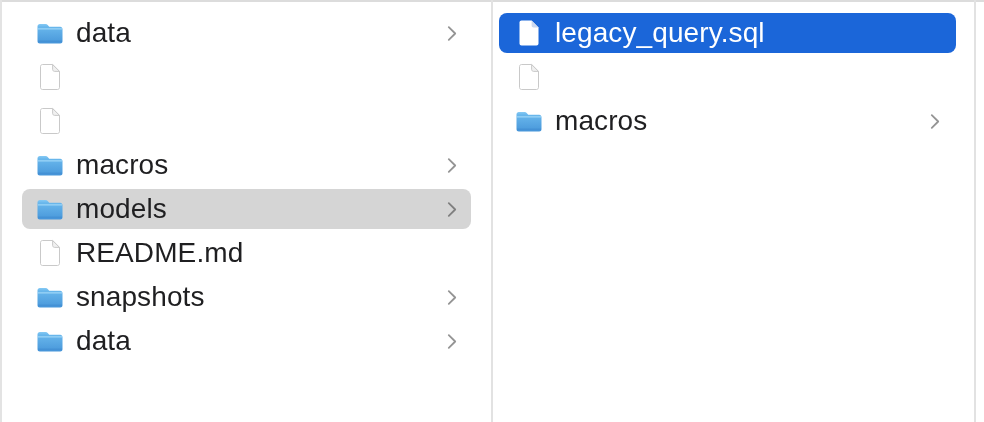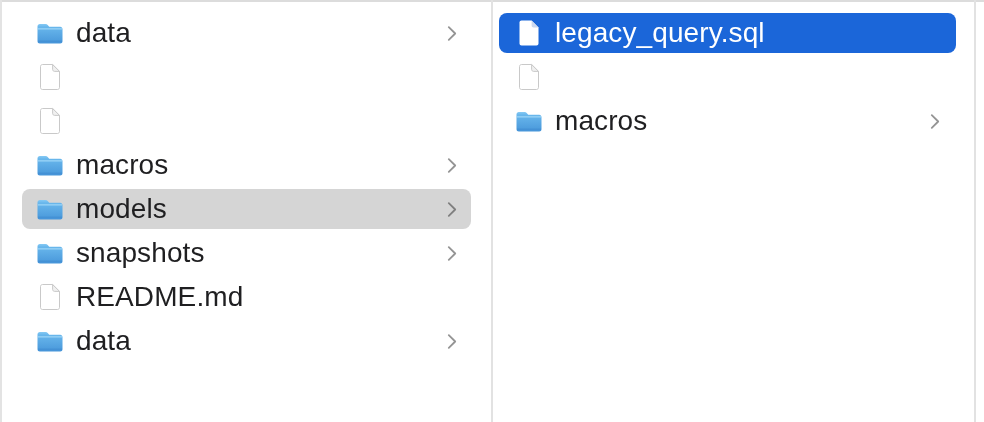--- a/index.html
+++ b/index.html
@@ -136,41 +136,41 @@
         </span>
         <span class="label">models</span>
         <span class="chevron">
           <svg width="10" height="17" viewBox="0 0 10 17">
             <path d="M1.8 2.2 L8.2 8.5 L1.8 14.8" fill="none" stroke="currentColor" stroke-width="1.8" stroke-linecap="round" stroke-linejoin="round"></path>
           </svg>
         </span>
       </div>
       <div class="row">
         <span class="icon-slot">
+          <svg width="22" height="28" viewBox="0 0 22 28" class="file-svg">
+            <path class="page" d="M1.5 3.5 C1.5 2.4 2.4 1.5 3.5 1.5 L13.6 1.5 L20.5 8.4 L20.5 24.5 C20.5 25.6 19.6 26.5 18.5 26.5 L3.5 26.5 C2.4 26.5 1.5 25.6 1.5 24.5 Z"></path>
+            <path class="fold" d="M13.6 1.5 L20.5 8.4 L15.6 8.4 C14.5 8.4 13.6 7.5 13.6 6.4 Z"></path>
+          </svg>
+        </span>
+        <span class="label">README.md</span>
+      </div>
+      <div class="row">
+        <span class="icon-slot">
           <svg width="26" height="21" viewBox="0 0 26 21" class="folder-svg">
             <path d="M0.5 18.2 L0.5 3.4 C0.5 2.1 1.5 1.1 2.8 1.1 L8.7 1.1 C9.5 1.1 10.2 1.4 10.7 2 L12.2 3.7 L23.2 3.7 C24.5 3.7 25.5 4.7 25.5 6 L25.5 18.2 C25.5 19.5 24.5 20.5 23.2 20.5 L2.8 20.5 C1.5 20.5 0.5 19.5 0.5 18.2 Z" fill="url(#folderGrad)"></path>
             <rect x="1" y="5.1" width="24" height="1.5" fill="#9bd5f7" opacity="0.85"></rect>
             <rect x="1" y="17.6" width="24" height="1.7" fill="#3e88cf" opacity="0.55"></rect>
           </svg>
         </span>
         <span class="label">snapshots</span>
         <span class="chevron">
           <svg width="10" height="17" viewBox="0 0 10 17">
             <path d="M1.8 2.2 L8.2 8.5 L1.8 14.8" fill="none" stroke="currentColor" stroke-width="1.8" stroke-linecap="round" stroke-linejoin="round"></path>
           </svg>
         </span>
-      </div>
-      <div class="row">
-        <span class="icon-slot">
-          <svg width="22" height="28" viewBox="0 0 22 28" class="file-svg">
-            <path class="page" d="M1.5 3.5 C1.5 2.4 2.4 1.5 3.5 1.5 L13.6 1.5 L20.5 8.4 L20.5 24.5 C20.5 25.6 19.6 26.5 18.5 26.5 L3.5 26.5 C2.4 26.5 1.5 25.6 1.5 24.5 Z"></path>
-            <path class="fold" d="M13.6 1.5 L20.5 8.4 L15.6 8.4 C14.5 8.4 13.6 7.5 13.6 6.4 Z"></path>
-          </svg>
-        </span>
-        <span class="label">README.md</span>
       </div>
       <div class="row">
         <span class="icon-slot">
           <svg width="26" height="21" viewBox="0 0 26 21" class="folder-svg">
             <path d="M0.5 18.2 L0.5 3.4 C0.5 2.1 1.5 1.1 2.8 1.1 L8.7 1.1 C9.5 1.1 10.2 1.4 10.7 2 L12.2 3.7 L23.2 3.7 C24.5 3.7 25.5 4.7 25.5 6 L25.5 18.2 C25.5 19.5 24.5 20.5 23.2 20.5 L2.8 20.5 C1.5 20.5 0.5 19.5 0.5 18.2 Z" fill="url(#folderGrad)"></path>
             <rect x="1" y="5.1" width="24" height="1.5" fill="#9bd5f7" opacity="0.85"></rect>
             <rect x="1" y="17.6" width="24" height="1.7" fill="#3e88cf" opacity="0.55"></rect>
           </svg>
         </span>
         <span class="label">data</span>

